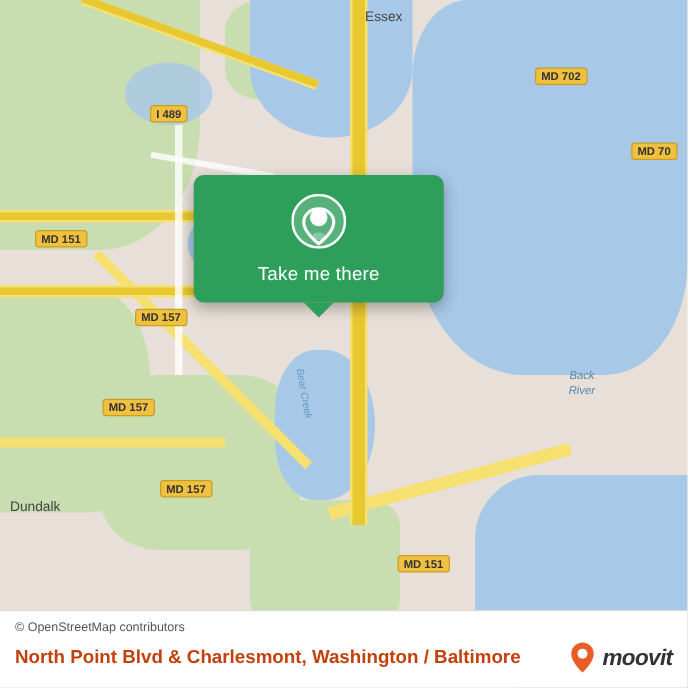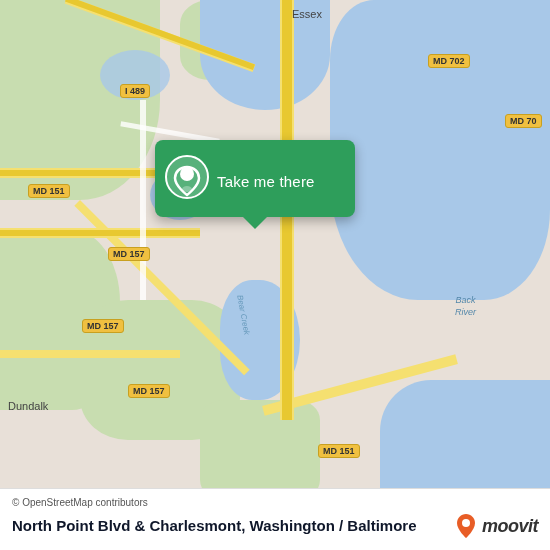--- a/index.html
+++ b/index.html
@@ -43,20 +43,21 @@
 
     
     #popup-card {
       position: absolute;
       top: 140px;
       left: 155px;
       width: 200px;
       background-color: #2e9e5b;
       border-radius: 8px;
       display: flex;
+      flex-direction: column;
       align-items: center;
       padding: 15px 10px 10px;
       box-shadow: 0 4px 12px rgba(0,0,0,0.3);
       z-index: 100;
     }
 
     #popup-card::after {
       content: '';
       position: absolute;
       bottom: -12px;
@@ -106,21 +107,21 @@
 
     #location-row {
       display: flex;
       align-items: center;
       justify-content: space-between;
     }
 
     #location-name {
       font-size: 15px;
       font-weight: 600;
-      color: #0f172a;
+      color: #c2410c;
       flex: 1;
       line-height: 1.3;
     }
 
     #moovit-logo {
       display: flex;
       align-items: center;
       margin-left: 8px;
     }
 

